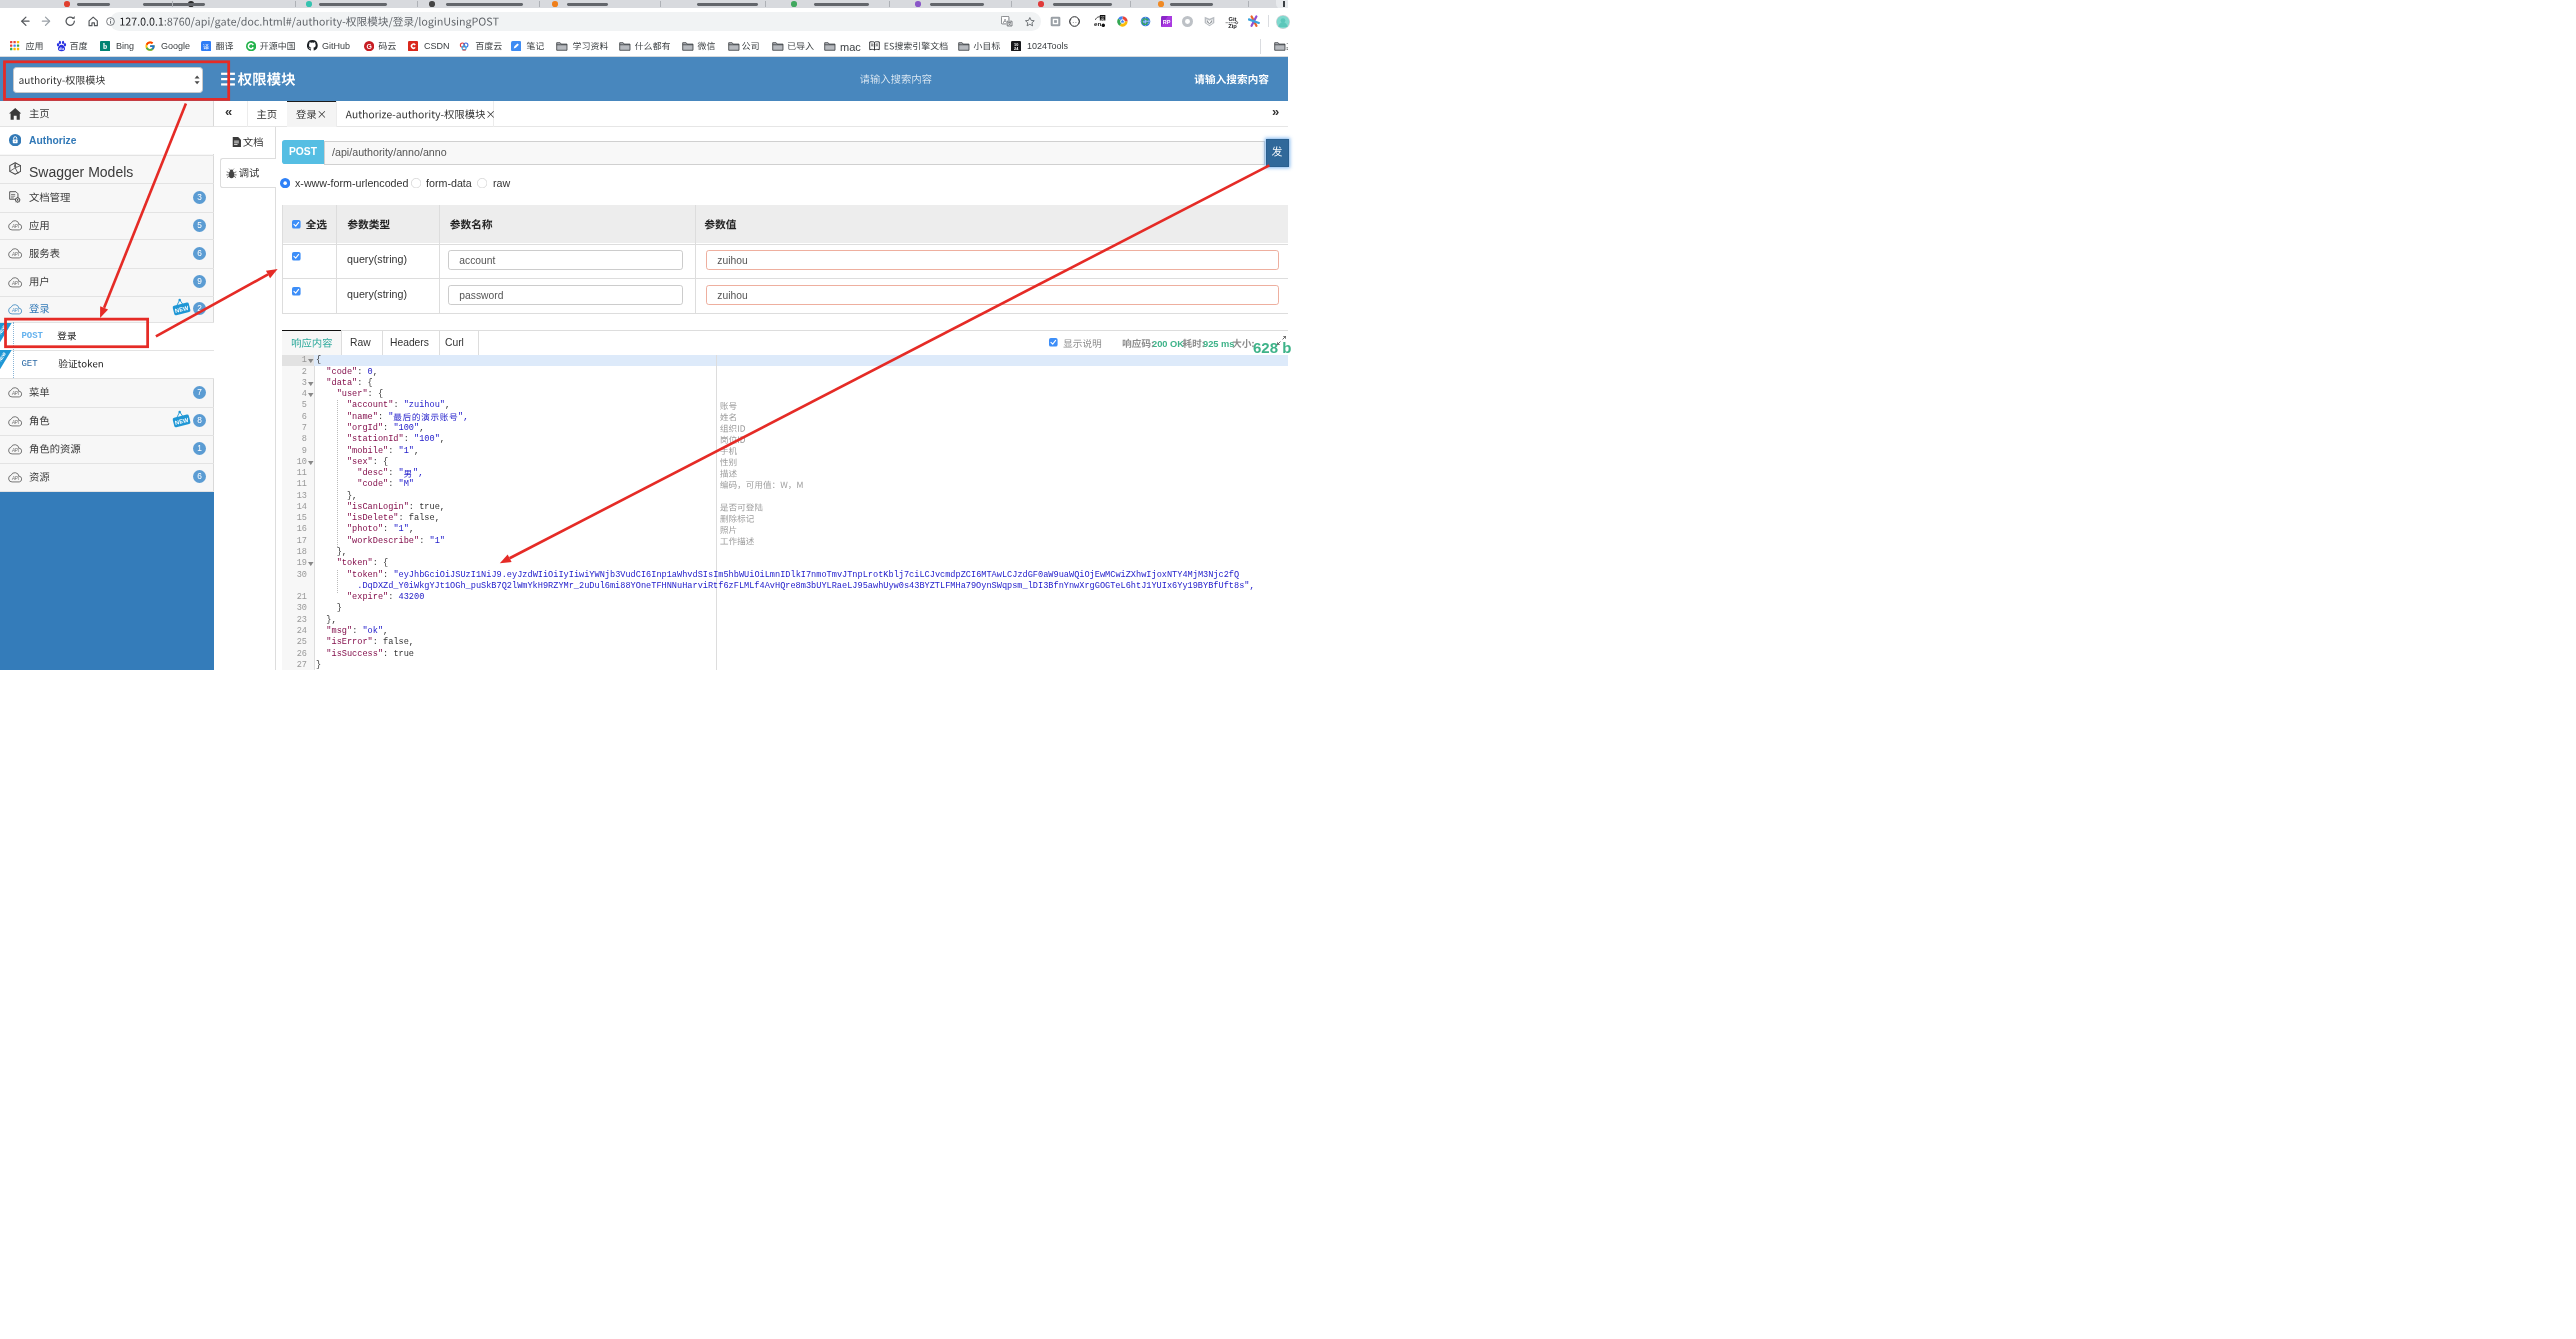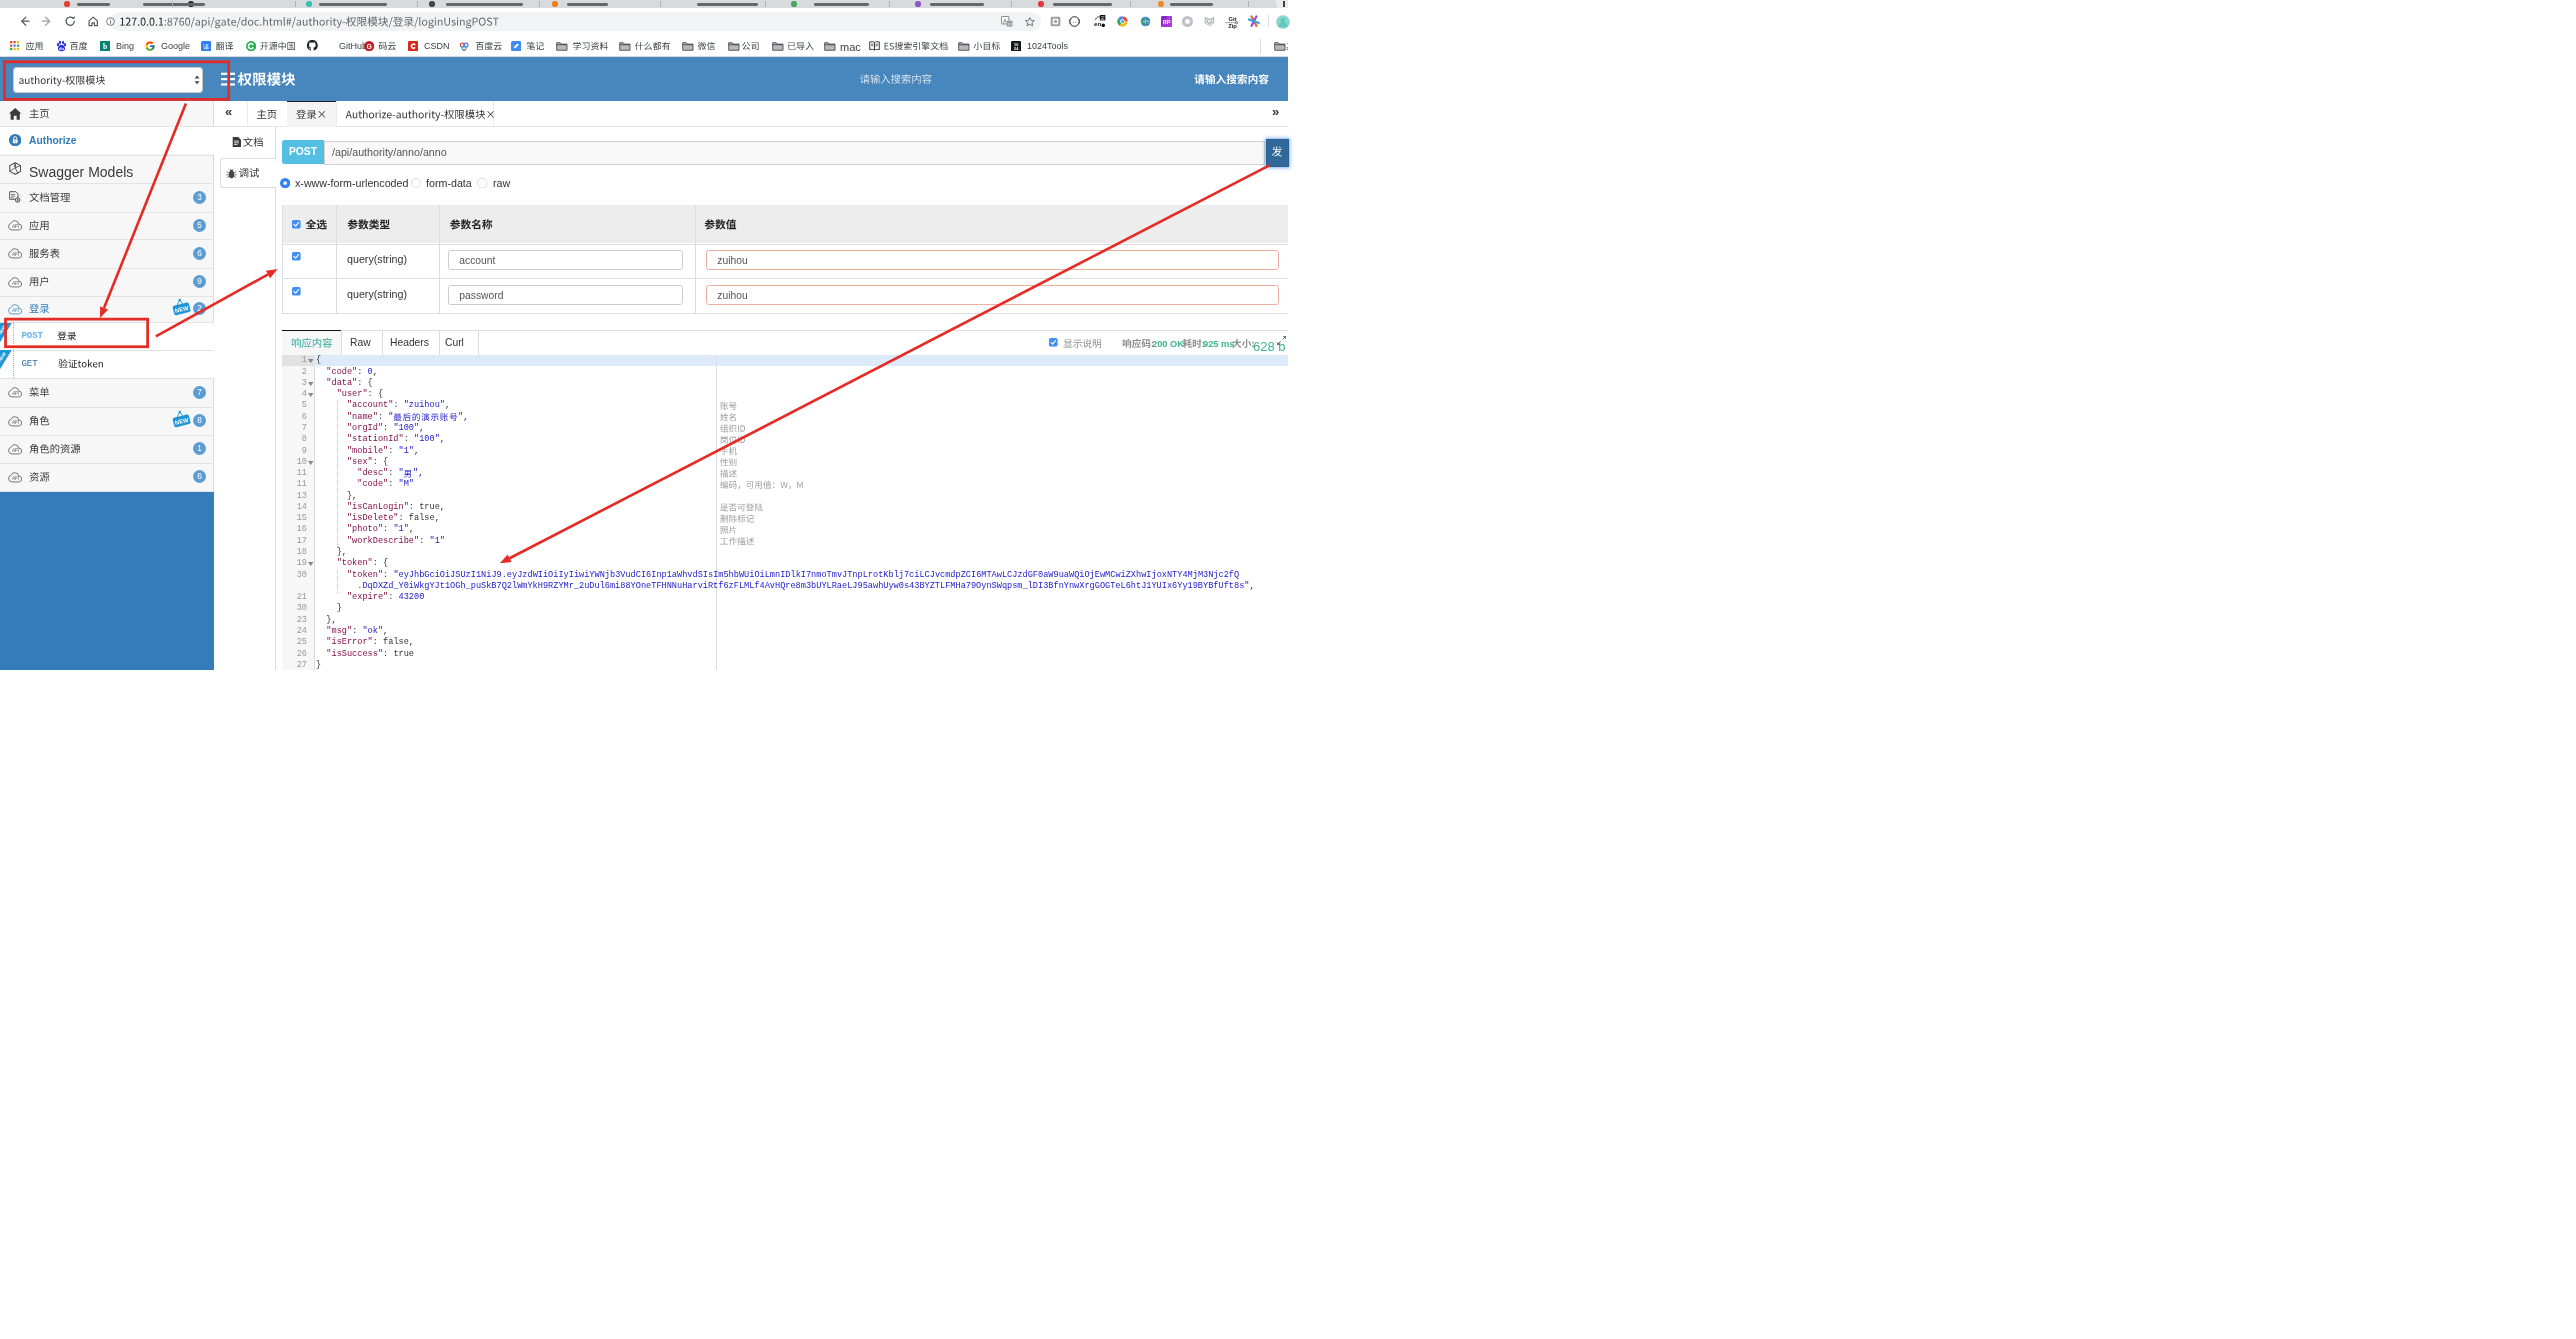--- a/index.html
+++ b/index.html
@@ -240,21 +240,21 @@
     <path d="M3 4.5c1.5-.2 2.5-.1 3.5.3M3 7c1.5-.2 2.5-.1 3.5.3M9.5 4.8c1-.4 2-.5 3.5-.3M9.5 7.3c1-.4 2-.5 3.5-.3" stroke="#202124" stroke-width="1"></path>
   </svg>
 <svg class="a" style="left:1011px;top:41px" width="10.3" height="10.3" viewBox="0 0 15 15">
     <rect width="15" height="15" rx="2" fill="#17181a"></rect>
     <text x="7.5" y="6.8" font-size="5.6" text-anchor="middle" fill="#fff" font-family="Liberation Sans" font-weight="bold">10</text>
     <text x="7.5" y="13" font-size="5.6" text-anchor="middle" fill="#fff" font-family="Liberation Sans" font-weight="bold">24</text>
   </svg>
 <div class="a" style="left:1260px;top:39px;width:0.7px;height:14.5px;background:#dadce0"></div>
 <div class="a" style="left:116px;top:41px;font-size:9px;color:#3c4043">Bing</div>
 <div class="a" style="left:161px;top:41px;font-size:9px;color:#3c4043">Google</div>
-<div class="a" style="left:339px;top:41px;font-size:9px;color:#3c4043">GitHub</div>
+<div class="a" style="left:322px;top:41px;font-size:9px;color:#3c4043">GitHub</div>
 <div class="a" style="left:424px;top:41px;font-size:9px;color:#3c4043">CSDN</div>
 <div class="a" style="left:840px;top:41px;font-size:11px;color:#3c4043">mac</div>
 <div class="a" style="left:1027px;top:41px;font-size:9px;color:#3c4043">1024Tools</div>
 <div class="a" style="left:0;top:57px;width:1288px;height:44px;background:#4887be"></div>
 <div class="a" style="left:12.8px;top:67px;width:190px;height:25.5px;background:#fff;border-radius:3.4px;border:0.7px solid #c9c9c9"></div>
 <svg class="a" style="left:194px;top:75px" width="6.2" height="9.7" viewBox="0 0 9 14">
     <path d="M4.5 0.5 8.2 5H0.8z" fill="#4a4a4a"></path>
     <path d="M4.5 13.5 0.8 9h7.4z" fill="#4a4a4a"></path>
   </svg>
 <svg class="a" style="left:221px;top:72px" width="14" height="14.5" viewBox="0 0 20 21">
@@ -444,21 +444,21 @@
 <div class="a" style="left:478px;top:330px;width:0.7px;height:25px;background:#ddd"></div>
 <div class="a" style="left:350px;top:337px;font-size:10.3px;color:#333">Raw</div>
 <div class="a" style="left:390px;top:337px;font-size:10.3px;color:#333">Headers</div>
 <div class="a" style="left:445px;top:337px;font-size:10.3px;color:#333">Curl</div>
 <svg class="a" style="left:1049px;top:338px" width="8.6" height="8.6" viewBox="0 0 14 14">
     <rect width="14" height="14" rx="3" fill="#3d8ef8"></rect>
     <path d="M3.2 7.2 6 10l4.8-6" stroke="#fff" stroke-width="1.8" fill="none" stroke-linecap="round" stroke-linejoin="round"></path>
   </svg>
 <div class="a" style="left:1152px;top:339px;font-size:9.3px;font-weight:bold;color:#3eb389">200 OK</div>
 <div class="a" style="left:1203px;top:339px;font-size:9.3px;font-weight:bold;color:#3eb389">925 ms</div>
-<div class="a" style="left:1253px;top:339px;font-size:13px;font-weight:normal;color:#3eb389">628 b</div>
+<div class="a" style="left:1253px;top:339px;font-size:15px;font-weight:bold;color:#3eb389">628 b</div>
 <svg class="a" style="left:1277px;top:336px" width="9" height="9" viewBox="0 0 13 13">
     <g stroke="#555" stroke-width="1.3" fill="none">
       <path d="M8 5 12.5.5M12.5.5H9M12.5.5V4M5 8 .5 12.5M.5 12.5H4M.5 12.5V9"></path>
     </g>
   </svg>
 <div class="a" style="left:282px;top:355px;width:33px;height:315px;background:#f7f7f7"></div>
 <div class="a" style="left:314px;top:355px;width:0.7px;height:315px;background:#ddd"></div>
 <div class="a" style="left:282px;top:355px;width:33px;height:11.3px;background:#e2e2e2"></div>
 <div class="a" style="left:314px;top:355px;width:974px;height:11.3px;background:#ddeafa"></div>
 <div class="a" style="left:716px;top:355px;width:0.7px;height:315px;background:#ddd"></div>

